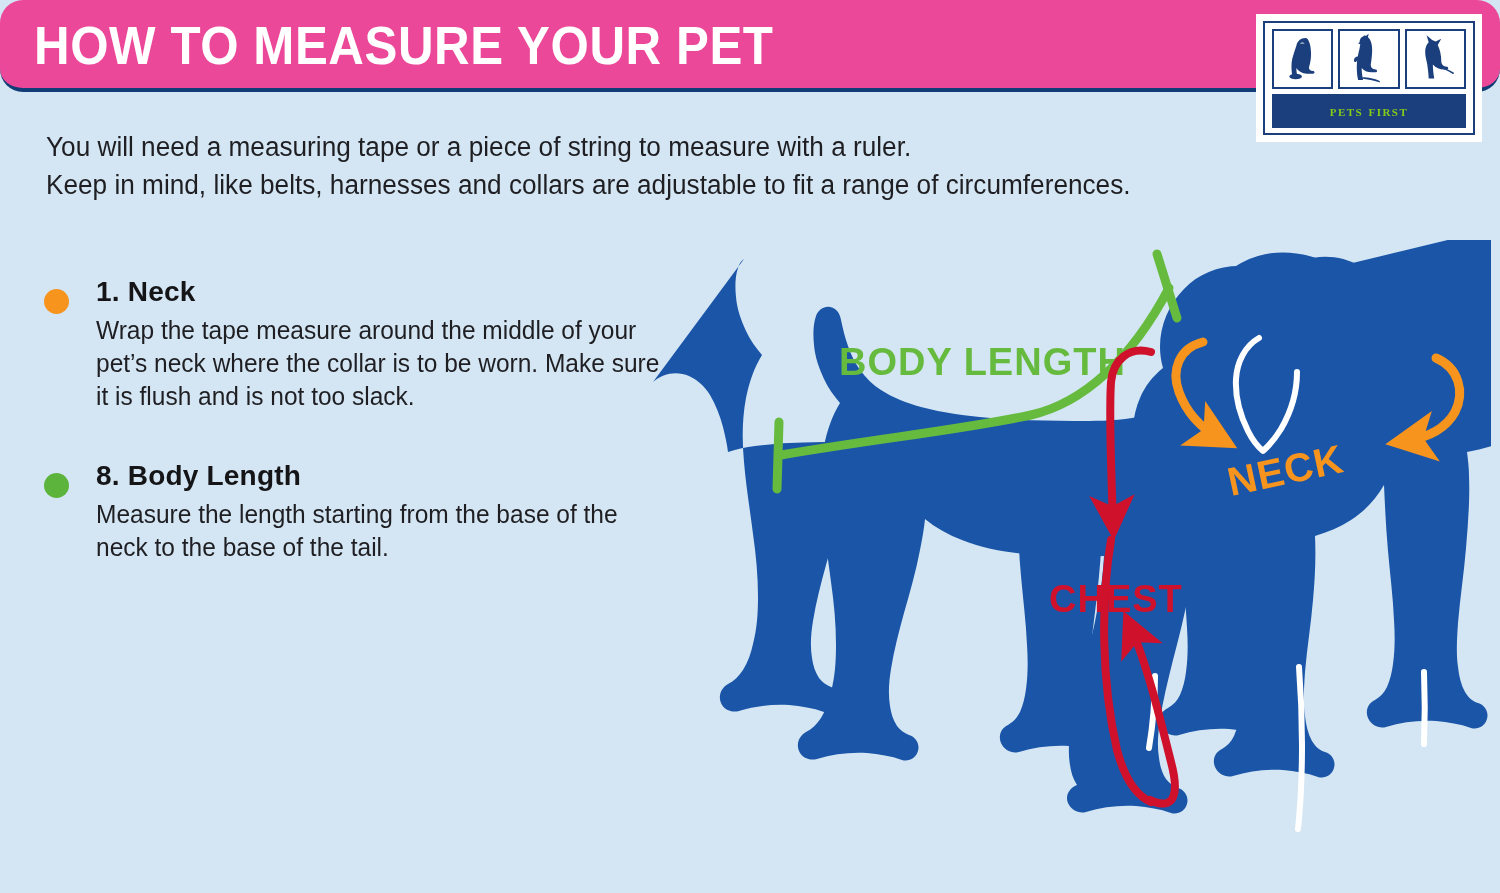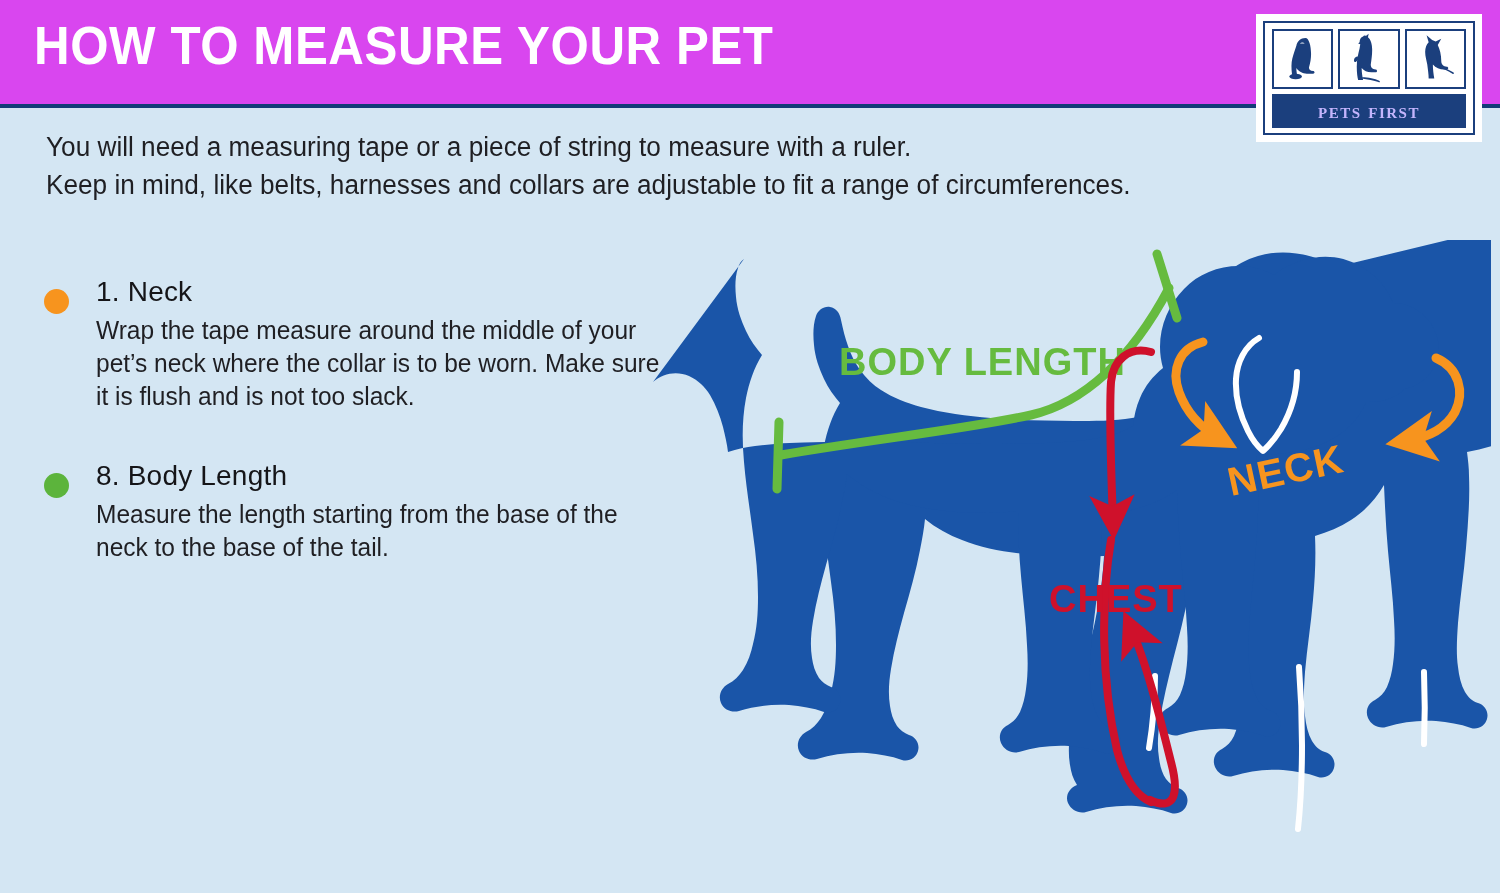--- a/index.html
+++ b/index.html
@@ -10,24 +10,25 @@
     overflow:hidden;
     position:relative;
   }
   .page{
     position:relative;width:1500px;height:893px;
     background:#d4e6f3;
     overflow:hidden;
   }
   
   .banner{
-    position:absolute;left:0;top:0;width:1500px;height:108px;
-    background:#d946ef;
+    position:absolute;left:0;top:0;width:1500px;height:92px;
+    background:#ec4899;
     border-bottom:4px solid #123c78;
     box-sizing:border-box;
+    border-radius:23px;
   }
   .banner-title{
     position:absolute;left:34px;top:17px;
     color:#ffffff;
     font-family:"Liberation Sans Narrow","Liberation Sans",sans-serif;
     font-size:53px;line-height:58px;
     font-weight:bold;
     letter-spacing:0.6px;
     transform:scaleX(0.93);
     transform-origin:left center;
@@ -55,24 +56,24 @@
   .logo-panel{
     flex:1;border:2px solid #1b3f7d;background:#fff;
     position:relative;overflow:visible;
   }
   .logo-panel svg{position:absolute;left:0;top:0;width:100%;height:100%;overflow:visible;}
   .logo-wordmark{
     height:30px;border:2px solid #1b3f7d;background:#1b3f7d;
     display:flex;align-items:center;justify-content:center;
   }
   .logo-wordmark span{
-    color:#c4b5fd;
+    color:#84cc16;
     font-family:"Liberation Serif", serif;
     font-weight:bold;
-    font-size:21px;
+    font-size:15px;
     letter-spacing:1.5px;
     font-variant:small-caps;
     text-transform:lowercase;
   }
   
   .intro{
     position:absolute;left:46px;top:128px;width:1300px;
     color:#1f1f23;
     font-size:27px;line-height:38px;
     font-family:"Liberation Sans Narrow","Liberation Sans",sans-serif;
@@ -83,21 +84,21 @@
   
   .steps{
     position:absolute;left:40px;top:275px;width:640px;
   }
   .step{position:relative;margin-bottom:46px;padding-left:56px;}
   .bullet{
     position:absolute;left:4px;top:14px;
     width:25px;height:25px;border-radius:50%;
   }
   .step-title{
-    font-size:28px;font-weight:normal;color:#151518;
+    font-size:28px;font-weight:bold;color:#151518;
     font-family:"Liberation Sans Narrow","Liberation Sans",sans-serif;
     letter-spacing:0.2px;
     margin:0 0 5px 0;
     line-height:34px;
   }
   .step-body{
     font-size:25px;line-height:33px;color:#1f1f23;
     font-family:"Liberation Sans Narrow","Liberation Sans",sans-serif;
     transform:scaleX(0.98);transform-origin:left top;
   }

